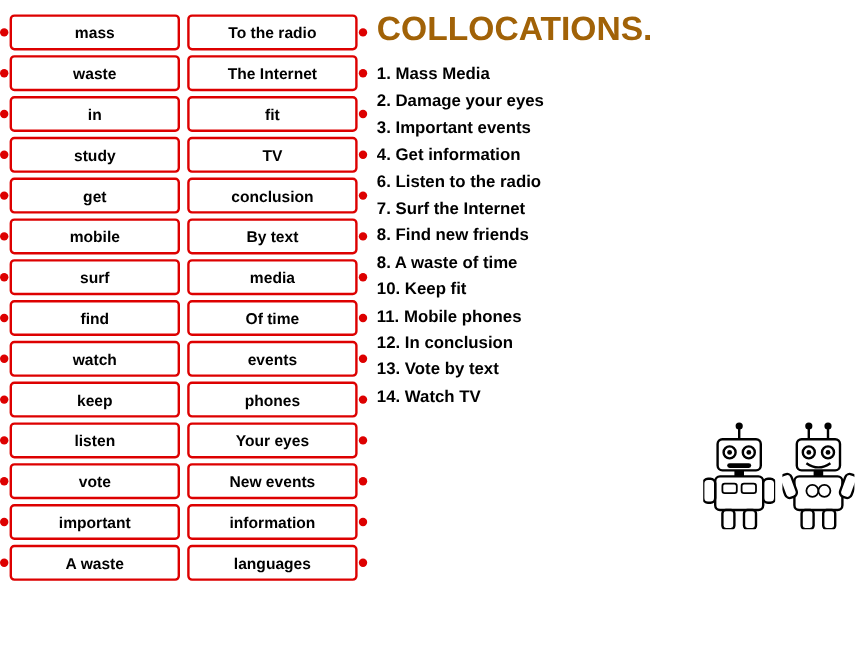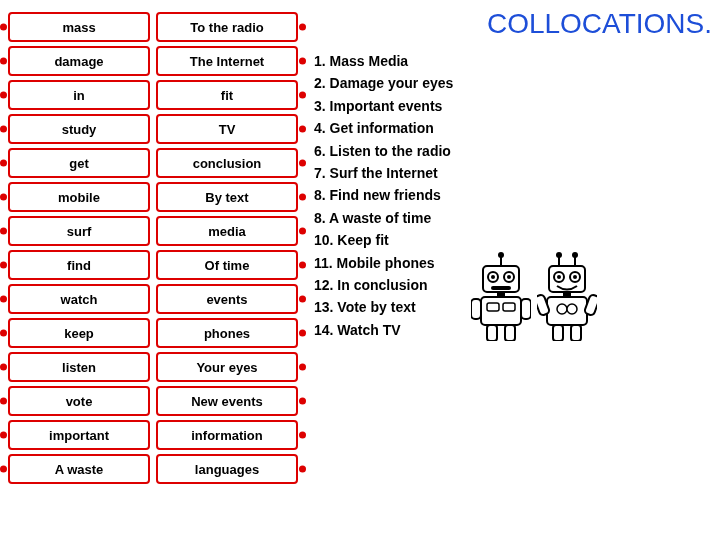--- a/index.html
+++ b/index.html
@@ -83,29 +83,29 @@
     
     .right-panel {
       flex: 1;
       padding-left: 16px;
       display: flex;
       flex-direction: column;
     }
 
     .title {
       font-size: 28px;
-      font-weight: normal;
-      color: #1d4ed8;
+      font-weight: bold;
+      color: #a16207;
       margin-bottom: 10px;
-      text-align: right;
+      text-align: left;
     }
 
     .collocations-content {
       display: flex;
-      flex-direction: row;
+      flex-direction: column;
       gap: 10px;
     }
 
     .collocations-list {
       font-size: 14px;
       font-weight: bold;
       color: #000;
       line-height: 1.6;
     }
 
@@ -126,21 +126,21 @@
     
   </style>
 </head>
 <body>
 
 <div class="page">
 
   <div class="left-panel">
     <div class="box-column" id="left-col">
     <div class="word-box">mass</div>
-        <div class="word-box">damage</div>
+        <div class="word-box">waste</div>
         <div class="word-box">in</div>
         <div class="word-box">study</div>
         <div class="word-box">get</div>
         <div class="word-box">mobile</div>
         <div class="word-box">surf</div>
         <div class="word-box">find</div>
         <div class="word-box">watch</div>
         <div class="word-box">keep</div>
         <div class="word-box">listen</div>
         <div class="word-box">vote</div>

